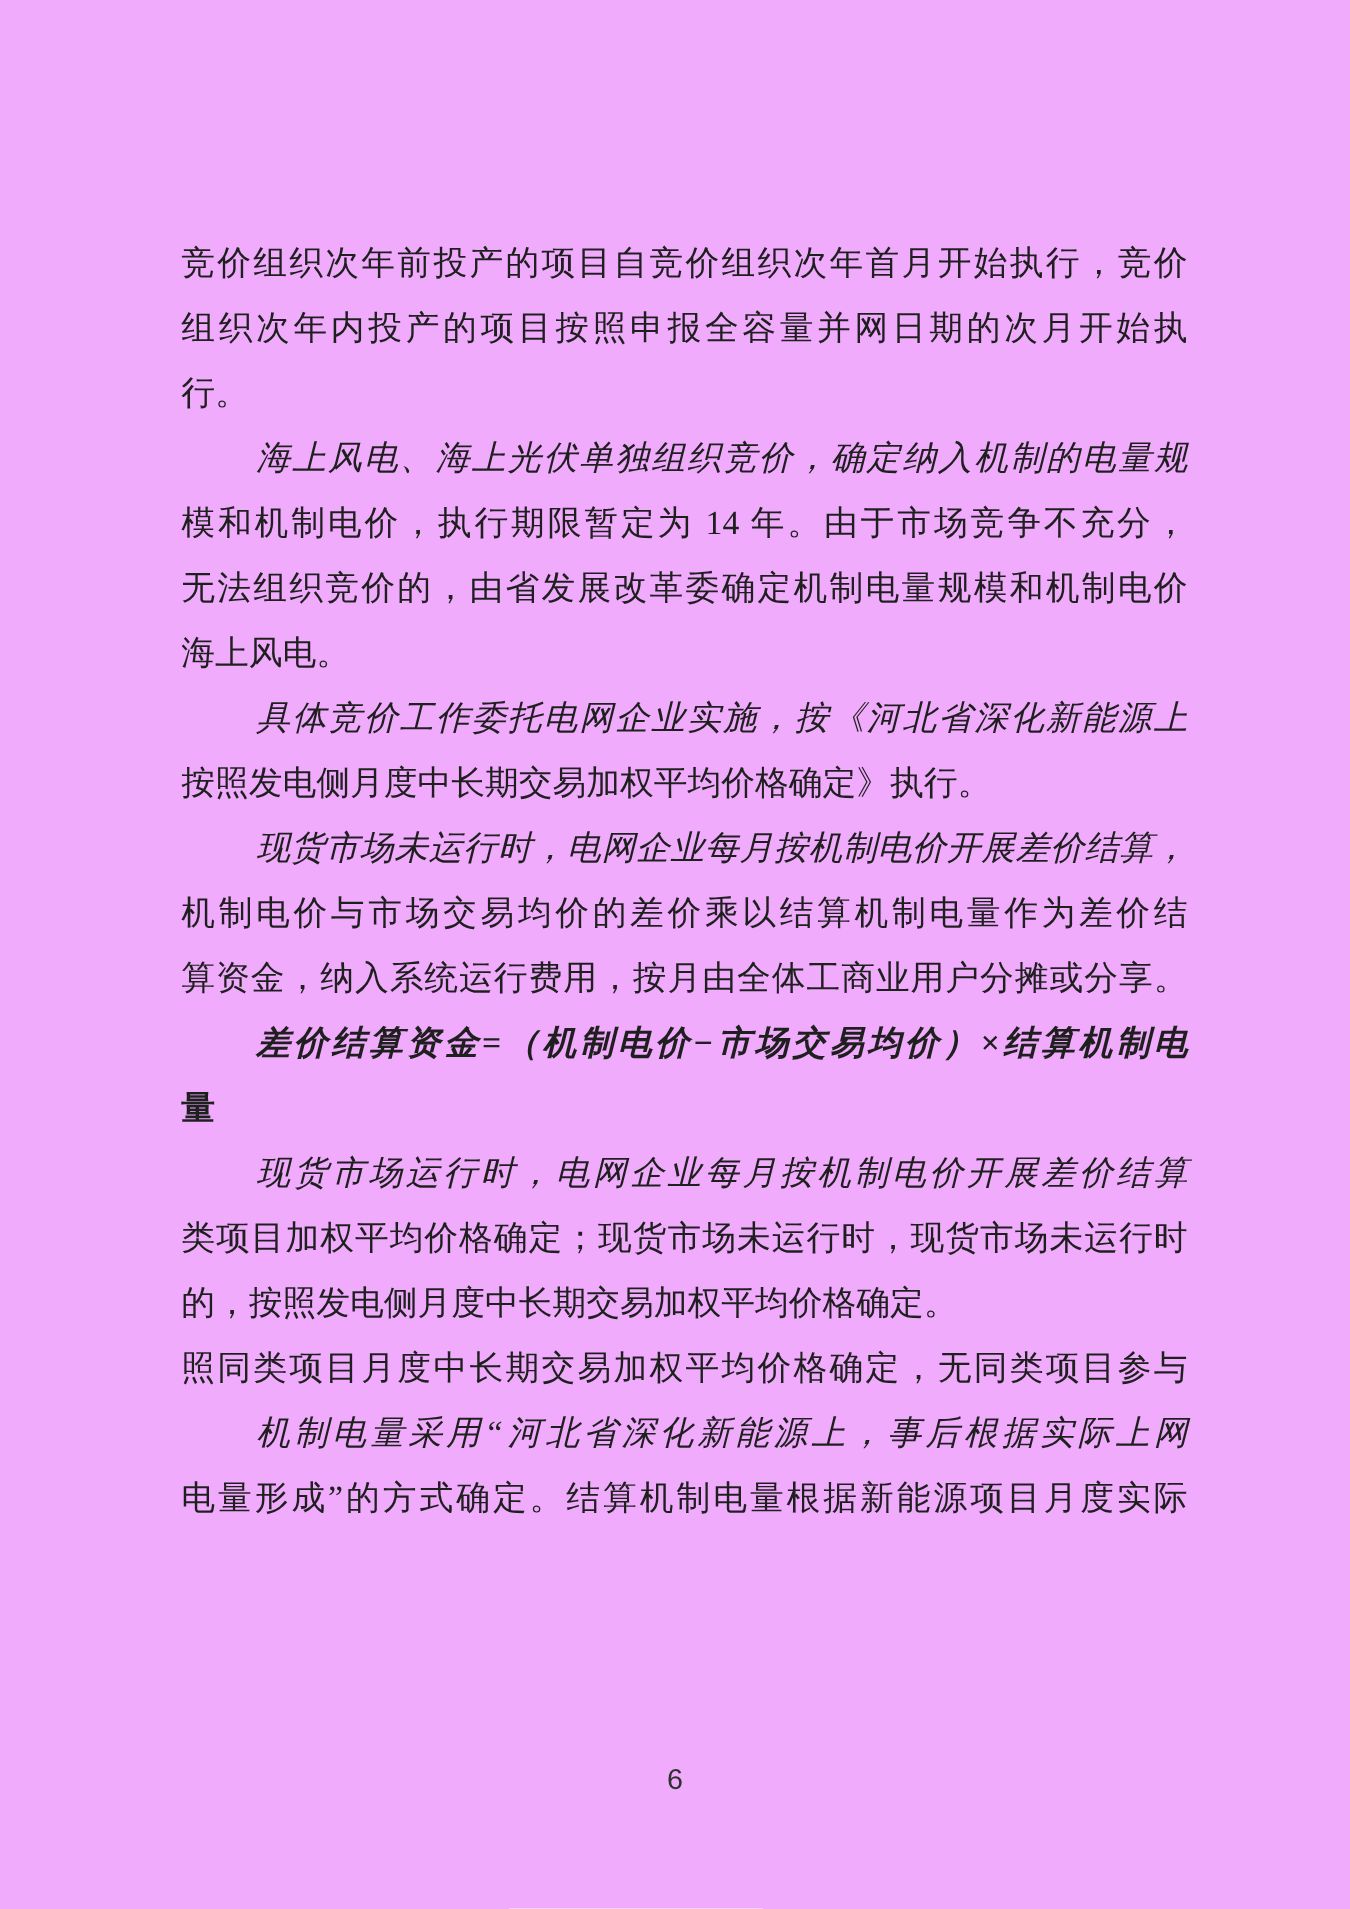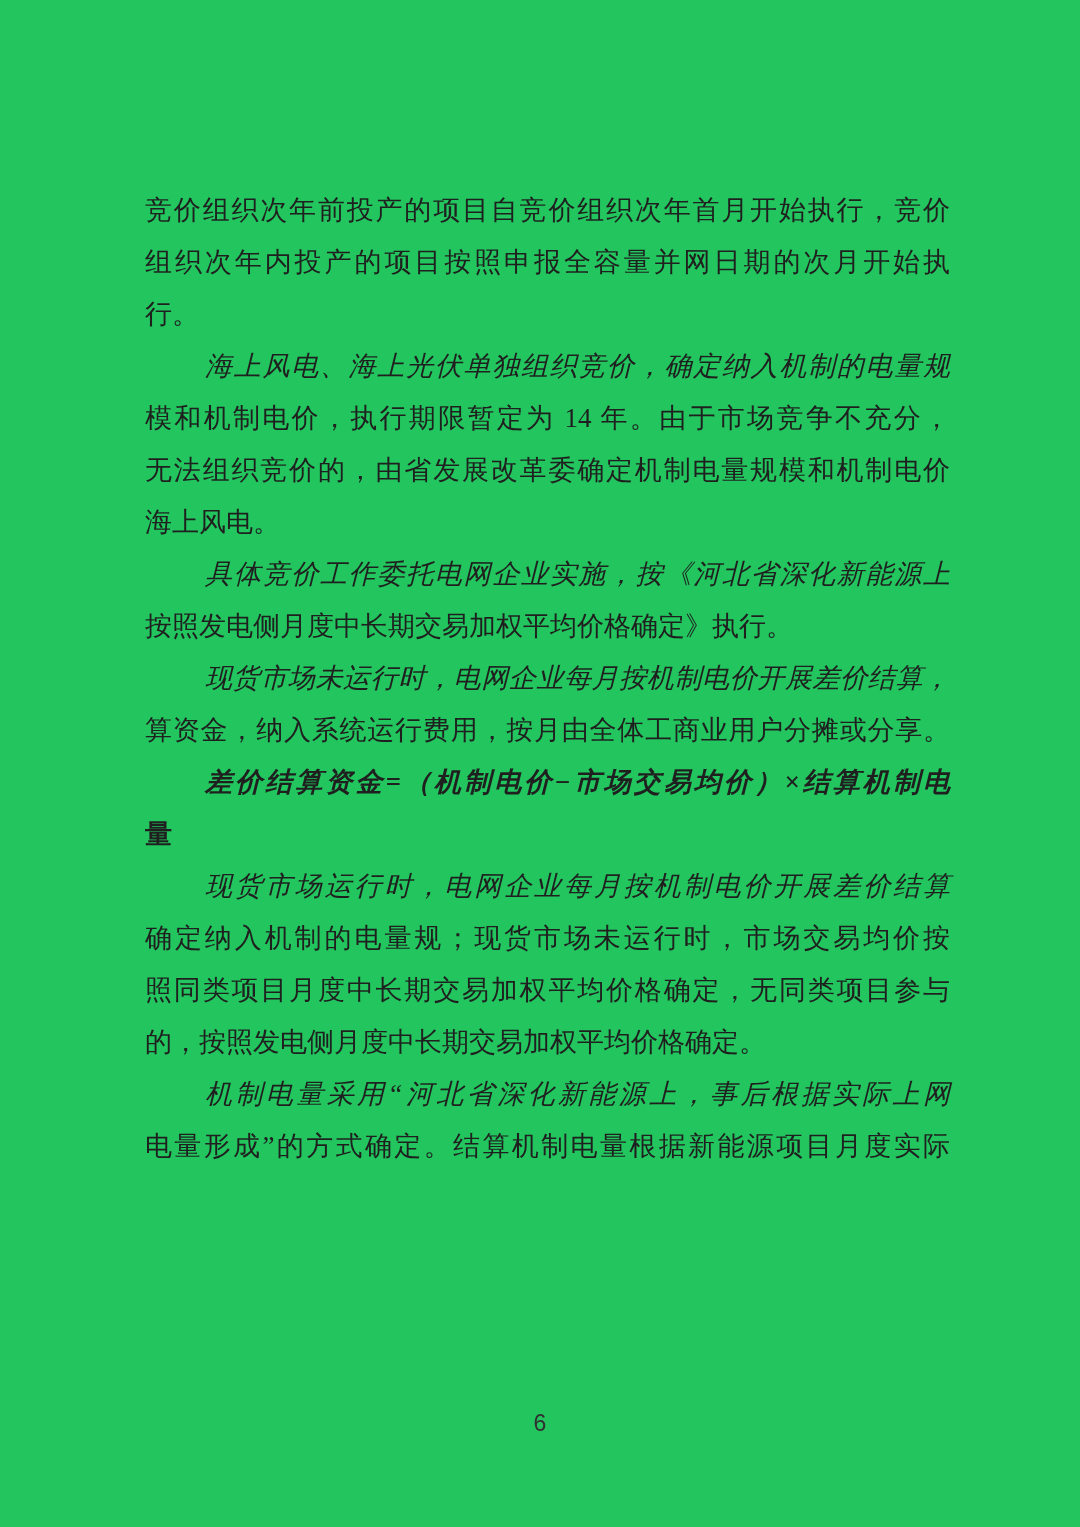--- a/index.html
+++ b/index.html
@@ -4,21 +4,21 @@
 <style>
   html, body {
     margin: 0;
     padding: 0;
     background: #ffffff;
   }
   .page {
     position: relative;
     width: 1080px;
     height: 1527px;
-    background: #22c55e;
+    background: #f0abfc;
     overflow: hidden;
     font-family: "Liberation Serif", "DejaVu Serif", serif;
   }
   .content {
     position: absolute;
     left: 145px;
     top: 184px;
     width: 805px;
     color: #1f1f1f;
   }
@@ -65,29 +65,30 @@
     <div class="line j ind">海上风电、海上光伏单独组织竞价，确定纳入机制的电量规</div>
     <div class="line j">模和机制电价，执行期限暂定为 14 年。由于市场竞争不充分，</div>
     <div class="line j">无法组织竞价的，由省发展改革委确定机制电量规模和机制电价</div>
     <div class="line">海上风电。</div>
 
     <div class="line j ind">具体竞价工作委托电网企业实施，按《河北省深化新能源上</div>
     <div class="line">按照发电侧月度中长期交易加权平均价格确定》执行。</div>
 
 
     <div class="line j ind">现货市场未运行时，电网企业每月按机制电价开展差价结算，</div>
+    <div class="line j">机制电价与市场交易均价的差价乘以结算机制电量作为差价结</div>
     <div class="line j">算资金，纳入系统运行费用，按月由全体工商业用户分摊或分享。</div>
 
     <div class="line j b ind">差价结算资金=（机制电价−市场交易均价）×结算机制电</div>
     <div class="line b">量</div>
 
     <div class="line j ind">现货市场运行时，电网企业每月按机制电价开展差价结算</div>
-    <div class="line j">确定纳入机制的电量规；现货市场未运行时，市场交易均价按</div>
+    <div class="line j">类项目加权平均价格确定；现货市场未运行时，现货市场未运行时</div>
+    <div class="line">的，按照发电侧月度中长期交易加权平均价格确定。</div>
     <div class="line j">照同类项目月度中长期交易加权平均价格确定，无同类项目参与</div>
-    <div class="line">的，按照发电侧月度中长期交易加权平均价格确定。</div>
 
     <div class="line j ind">机制电量采用“河北省深化新能源上，事后根据实际上网</div>
     <div class="line j">电量形成”的方式确定。结算机制电量根据新能源项目月度实际</div>
 
   </div>
 
   <div class="page-number">6</div>
 </div>
 
 </body></html>

